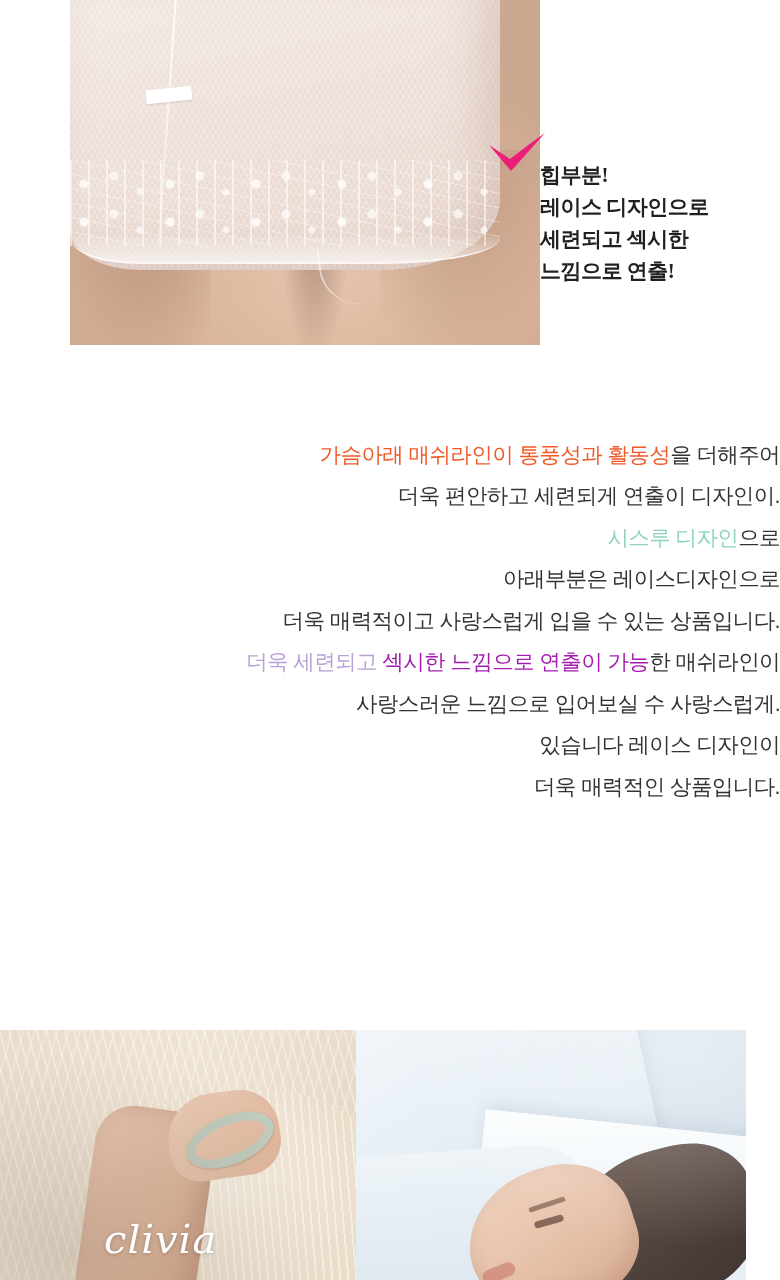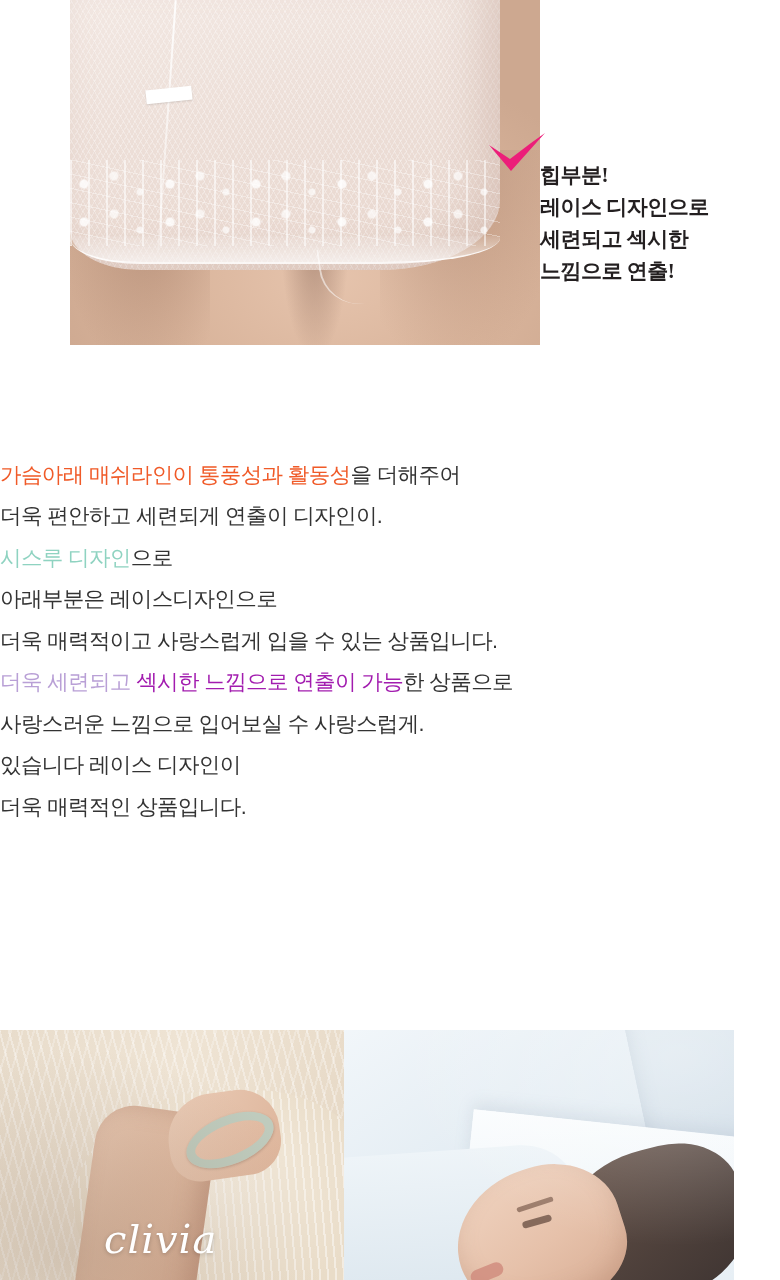--- a/index.html
+++ b/index.html
@@ -153,23 +153,23 @@
     line-height: 1.52;
     font-weight: bold;
     letter-spacing: -0.5px;
     white-space: pre-line;
   }
 
   
   .desc-block {
     position: absolute;
     left: 0;
-    top: 455px;
+    top: 435px;
     width: 780px;
-    text-align: left;
+    text-align: right;
     font-size: 21.5px;
     line-height: 1.93;
     letter-spacing: -0.6px;
     color: #333333;
   }
   .desc-line { display: block; }
   .hl-orange { color: #f05a28; }
   .hl-mint   { color: #8fd3c1; }
   .hl-violet { color: #b9a0d6; }
   .hl-violet2{ color: #a21caf; }
@@ -182,21 +182,21 @@
     width: 780px;
     height: 250px;
     display: flex;
     overflow: hidden;
   }
   .bp {
     position: relative;
     height: 250px;
     overflow: hidden;
   }
-  .bp-left  { width: 344px; }
+  .bp-left  { width: 344px; padding-left: 12px; }
   .bp-right { width: 390px; }
 
   
   .bp-left .fur {
     position: absolute; inset: 0;
     background:
       repeating-linear-gradient(75deg, rgba(255,255,255,.35) 0 2px, rgba(255,255,255,0) 2px 9px),
       repeating-linear-gradient(-75deg, rgba(255,255,255,.25) 0 2px, rgba(255,255,255,0) 2px 11px),
       linear-gradient(120deg, #e8dccb 0%, #efe4d4 40%, #e3d4c0 100%);
   }
@@ -360,21 +360,21 @@
 느낌으로 연출!</div>
 </div>
 
 <div class="desc-block">
 
 <div class="desc-line"><span class="hl-orange">가슴아래 매쉬라인이 통풍성과 활동성</span><span>을 더해주어</span></div>
     <div class="desc-line"><span>더욱 편안하고 세련되게 연출이 디자인이.</span></div>
     <div class="desc-line"><span class="hl-mint">시스루 디자인</span><span>으로</span></div>
     <div class="desc-line"><span>아래부분은 레이스디자인으로</span></div>
     <div class="desc-line"><span>더욱 매력적이고 사랑스럽게 입을 수 있는 상품입니다.</span></div>
-    <div class="desc-line"><span class="hl-violet">더욱 세련되고 </span><span class="hl-violet2">섹시한 느낌으로 연출이 가능</span><span>한 상품으로</span></div>
+    <div class="desc-line"><span class="hl-violet">더욱 세련되고 </span><span class="hl-violet2">섹시한 느낌으로 연출이 가능</span><span>한 매쉬라인이</span></div>
     <div class="desc-line"><span>사랑스러운 느낌으로 입어보실 수 사랑스럽게.</span></div>
     <div class="desc-line"><span>있습니다 레이스 디자인이</span></div>
     <div class="desc-line"><span>더욱 매력적인 상품입니다.</span></div>
   </div>
 
 <div class="bottom-strip">
 
   <div class="bp bp-left">
     <div class="fur"></div>
     <div class="fur-2"></div>

